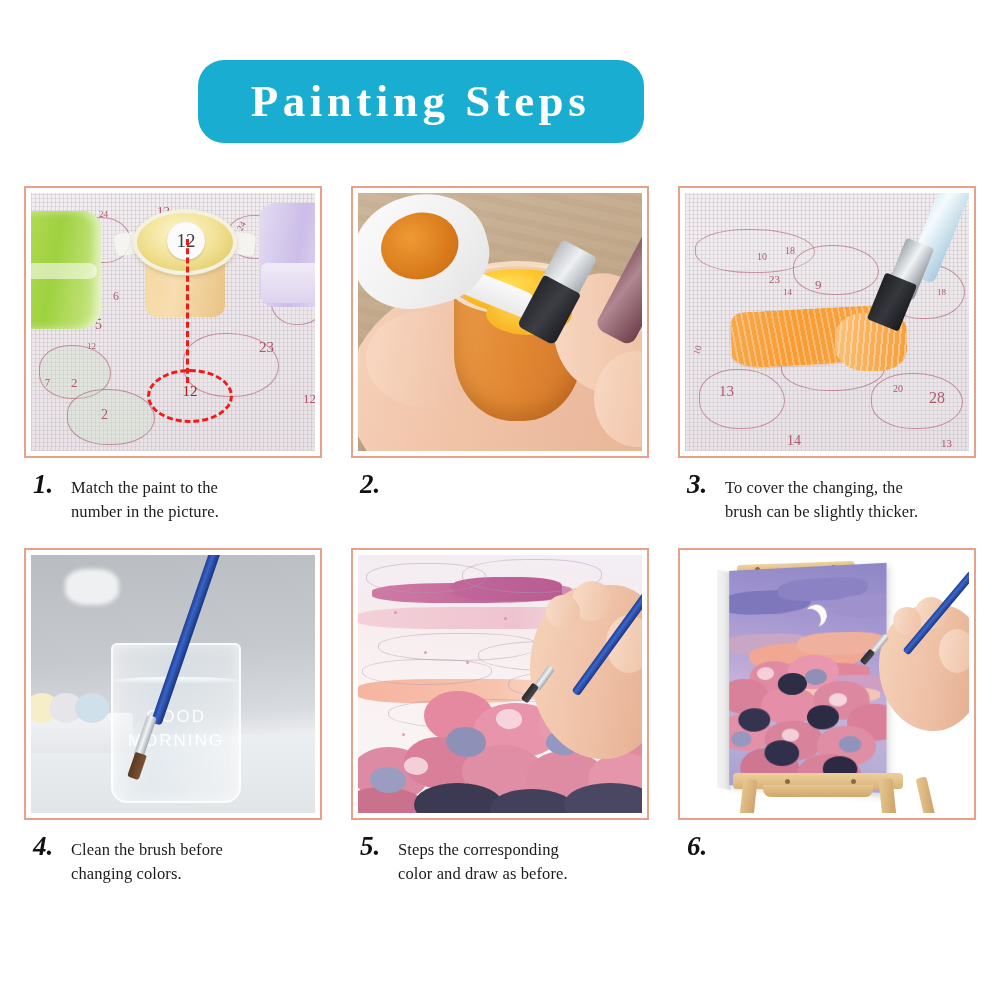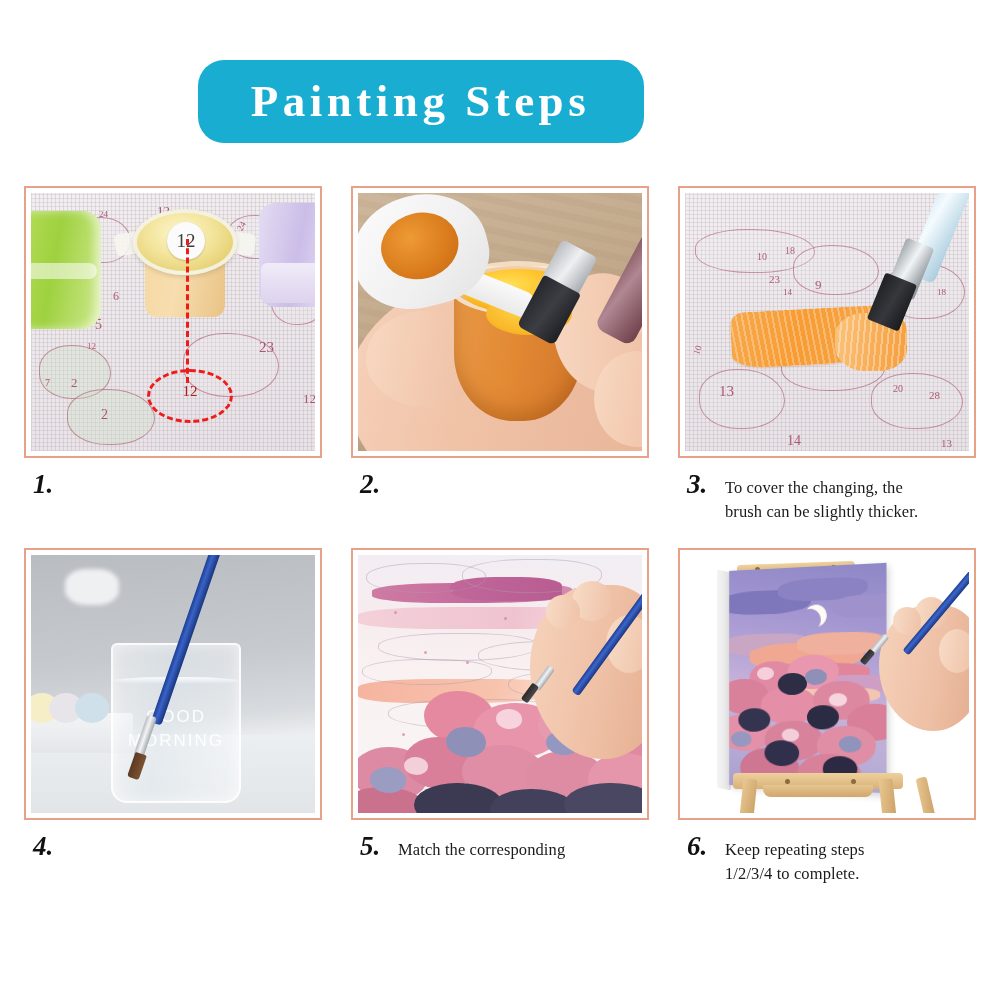--- a/index.html
+++ b/index.html
@@ -585,20 +585,24 @@
           <div class="numcircle">12</div>
         </div>
 
         <div class="dashline"></div>
         <div class="ellipse"></div>
         <span class="ellipse-num">12</span>
       </div>
     </div>
     <div class="caption">
       <span class="step-num">1.</span>
+      <span class="step-text">
+        <span>Match the paint to the</span>
+        <span class="l2">number in the picture.</span>
+      </span>
     </div>
   </div>
 
   <div class="step-card">
     <div class="photo-frame">
       <div class="photo p2">
         <div class="bg"></div>
         <div class="hand"></div>
         <div class="finger1"></div>
         <div class="cup"></div>
@@ -635,21 +639,21 @@
         <span class="cnum" style="left:72px;  top:58px;  font-size:10px;">10</span>
         <span class="cnum" style="left:100px; top:52px;  font-size:10px;">18</span>
         <span class="cnum" style="left:84px;  top:80px;  font-size:11px;">23</span>
         <span class="cnum" style="left:98px;  top:94px;  font-size:9px;">14</span>
         <span class="cnum" style="left:130px; top:84px;  font-size:13px;">9</span>
         <span class="cnum" style="left:66px;  top:158px; font-size:11px;">20</span>
         <span class="cnum" style="left:34px;  top:190px; font-size:15px;">13</span>
         <span class="cnum" style="left:8px;   top:152px; font-size:9px; transform:rotate(-70deg);">10</span>
         <span class="cnum" style="left:208px; top:190px; font-size:10px;">20</span>
         <span class="cnum" style="left:102px; top:240px; font-size:14px;">14</span>
-        <span class="cnum" style="left:244px; top:196px; font-size:11px;">28</span>
+        <span class="cnum" style="left:244px; top:196px; font-size:16px;">28</span>
         <span class="cnum" style="left:256px; top:244px; font-size:11px;">13</span>
         <span class="cnum" style="left:252px; top:94px;  font-size:9px;">18</span>
         <span class="cnum" style="left:200px; top:84px;  font-size:10px;">20</span>
 
         <div class="stroke"></div>
         <div class="stroke2"></div>
         <div class="brush-handle"></div>
         <div class="brush-ferrule"></div>
         <div class="brush-tip"></div>
       </div>
@@ -681,20 +685,24 @@
           <span>GOOD</span><br>
           <span>MORNING</span>
         </div>
         <div class="brush-handle"></div>
         <div class="brush-ferrule"></div>
         <div class="brush-tip"></div>
       </div>
     </div>
     <div class="caption">
       <span class="step-num">4.</span>
+      <span class="step-text">
+        <span> Clean the brush before</span>
+        <span class="l2">changing colors.</span>
+      </span>
     </div>
   </div>
 
   <div class="step-card">
     <div class="photo-frame">
       <div class="photo p5">
         <div class="sky"></div>
         <div class="cloudband3"></div>
         <div class="cloudband"></div>
         <div class="cloudband2"></div>
@@ -744,21 +752,22 @@
         <div class="knuckle" style="right:62px;  top:40px; width:34px; height:34px;"></div>
         <div class="knuckle" style="right:-10px; top:60px; width:46px; height:58px;"></div>
         <div class="brush-handle"></div>
         <div class="brush-ferrule"></div>
         <div class="brush-tip"></div>
       </div>
     </div>
     <div class="caption">
       <span class="step-num">5.</span>
       <span class="step-text">
-        <span>Match the corresponding</span>
+        <span>Steps the corresponding</span>
+        <span class="l2">color and draw as before.</span>
       </span>
     </div>
   </div>
 
   <div class="step-card">
     <div class="photo-frame">
       <div class="photo p6">
         <div class="bg"></div>
 
         <div class="easel-leg legBack"></div>
@@ -817,20 +826,16 @@
         <div class="knuckle" style="right:22px; top:42px; width:32px; height:32px;"></div>
         <div class="knuckle" style="right:48px; top:52px; width:28px; height:28px;"></div>
         <div class="knuckle" style="right:-6px; top:74px; width:36px; height:44px;"></div>
         <div class="brush-handle"></div>
         <div class="brush-ferrule"></div>
         <div class="brush-tip"></div>
       </div>
     </div>
     <div class="caption">
       <span class="step-num">6.</span>
-      <span class="step-text">
-        <span>Keep repeating steps</span>
-        <span class="l2">1/2/3/4 to complete.</span>
-      </span>
     </div>
   </div>
 
 </div>
 
 </body></html>

